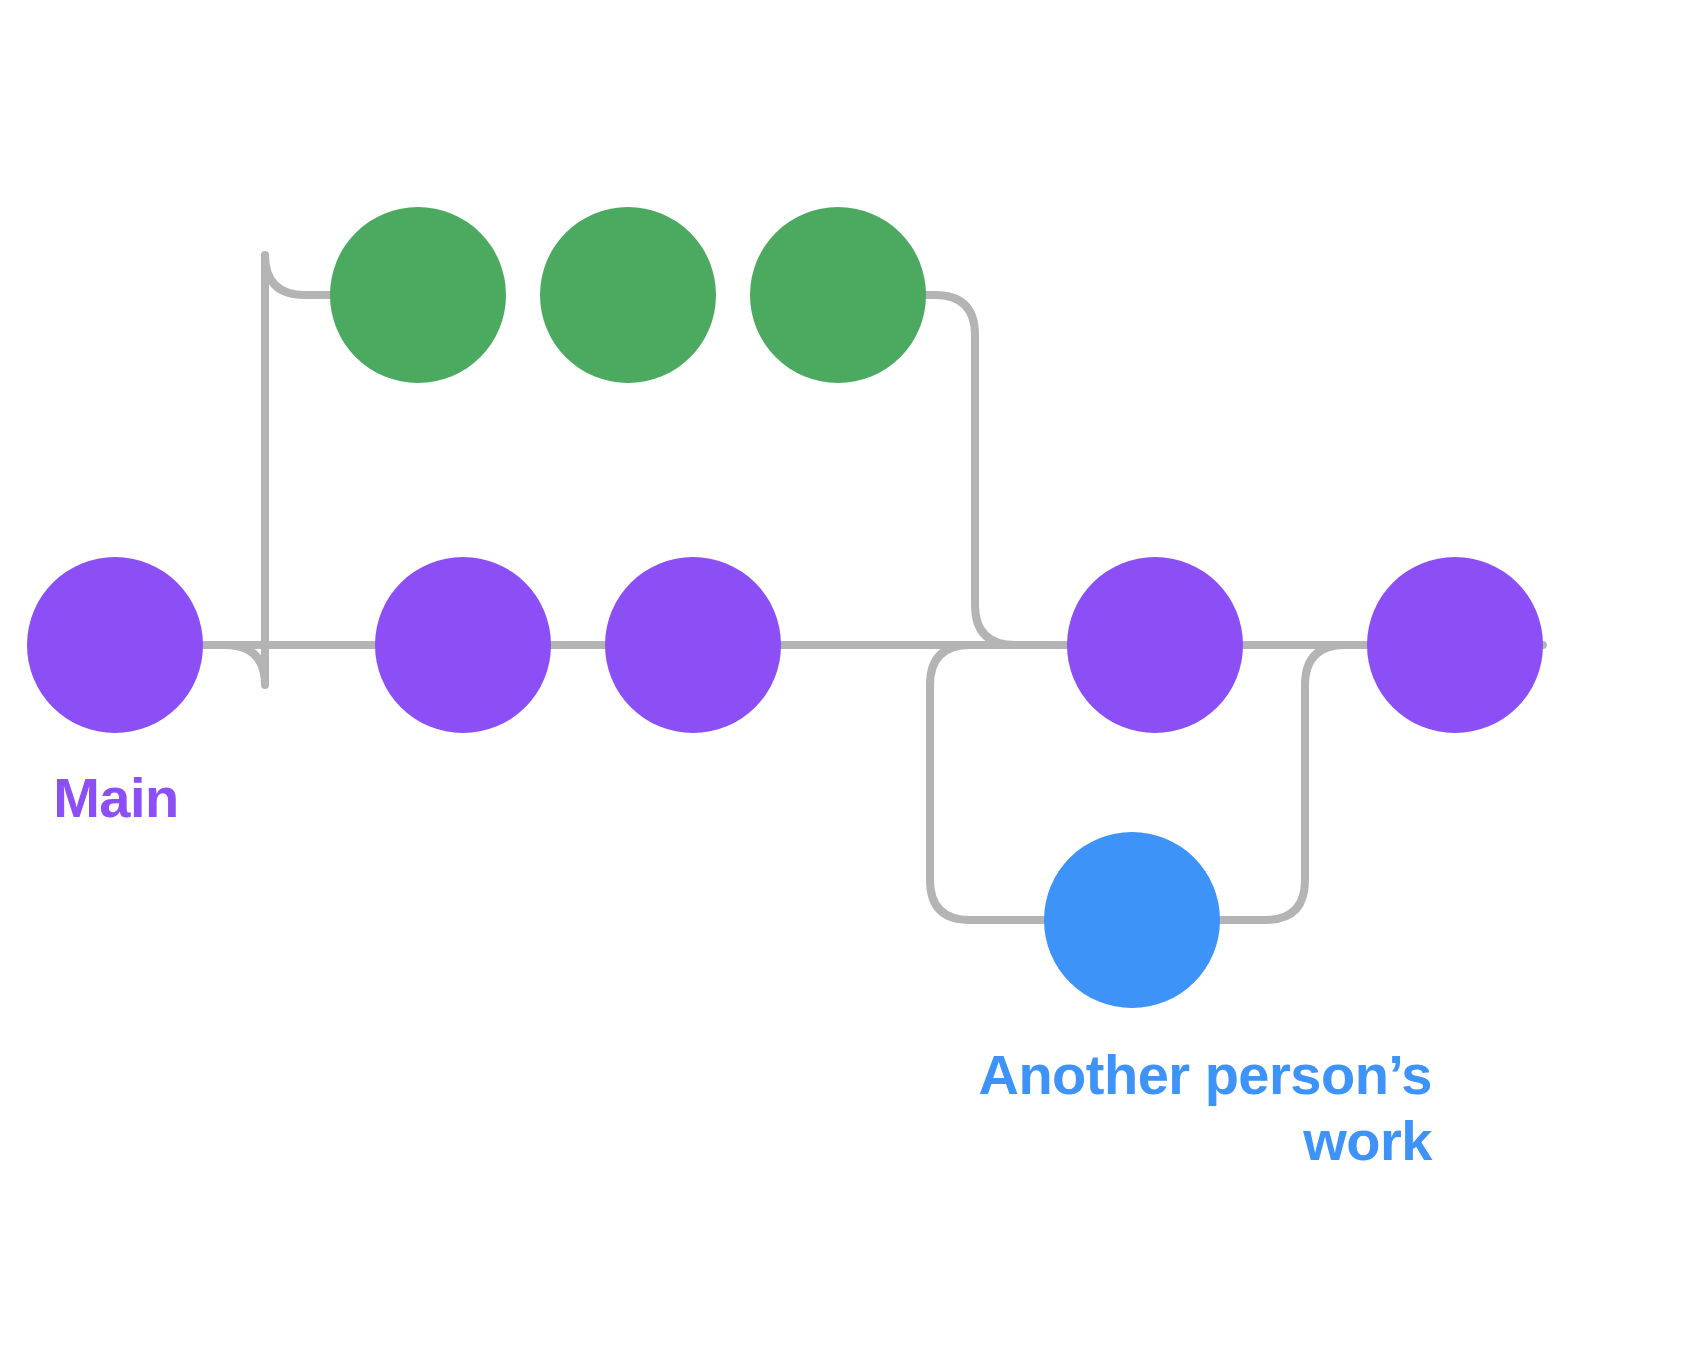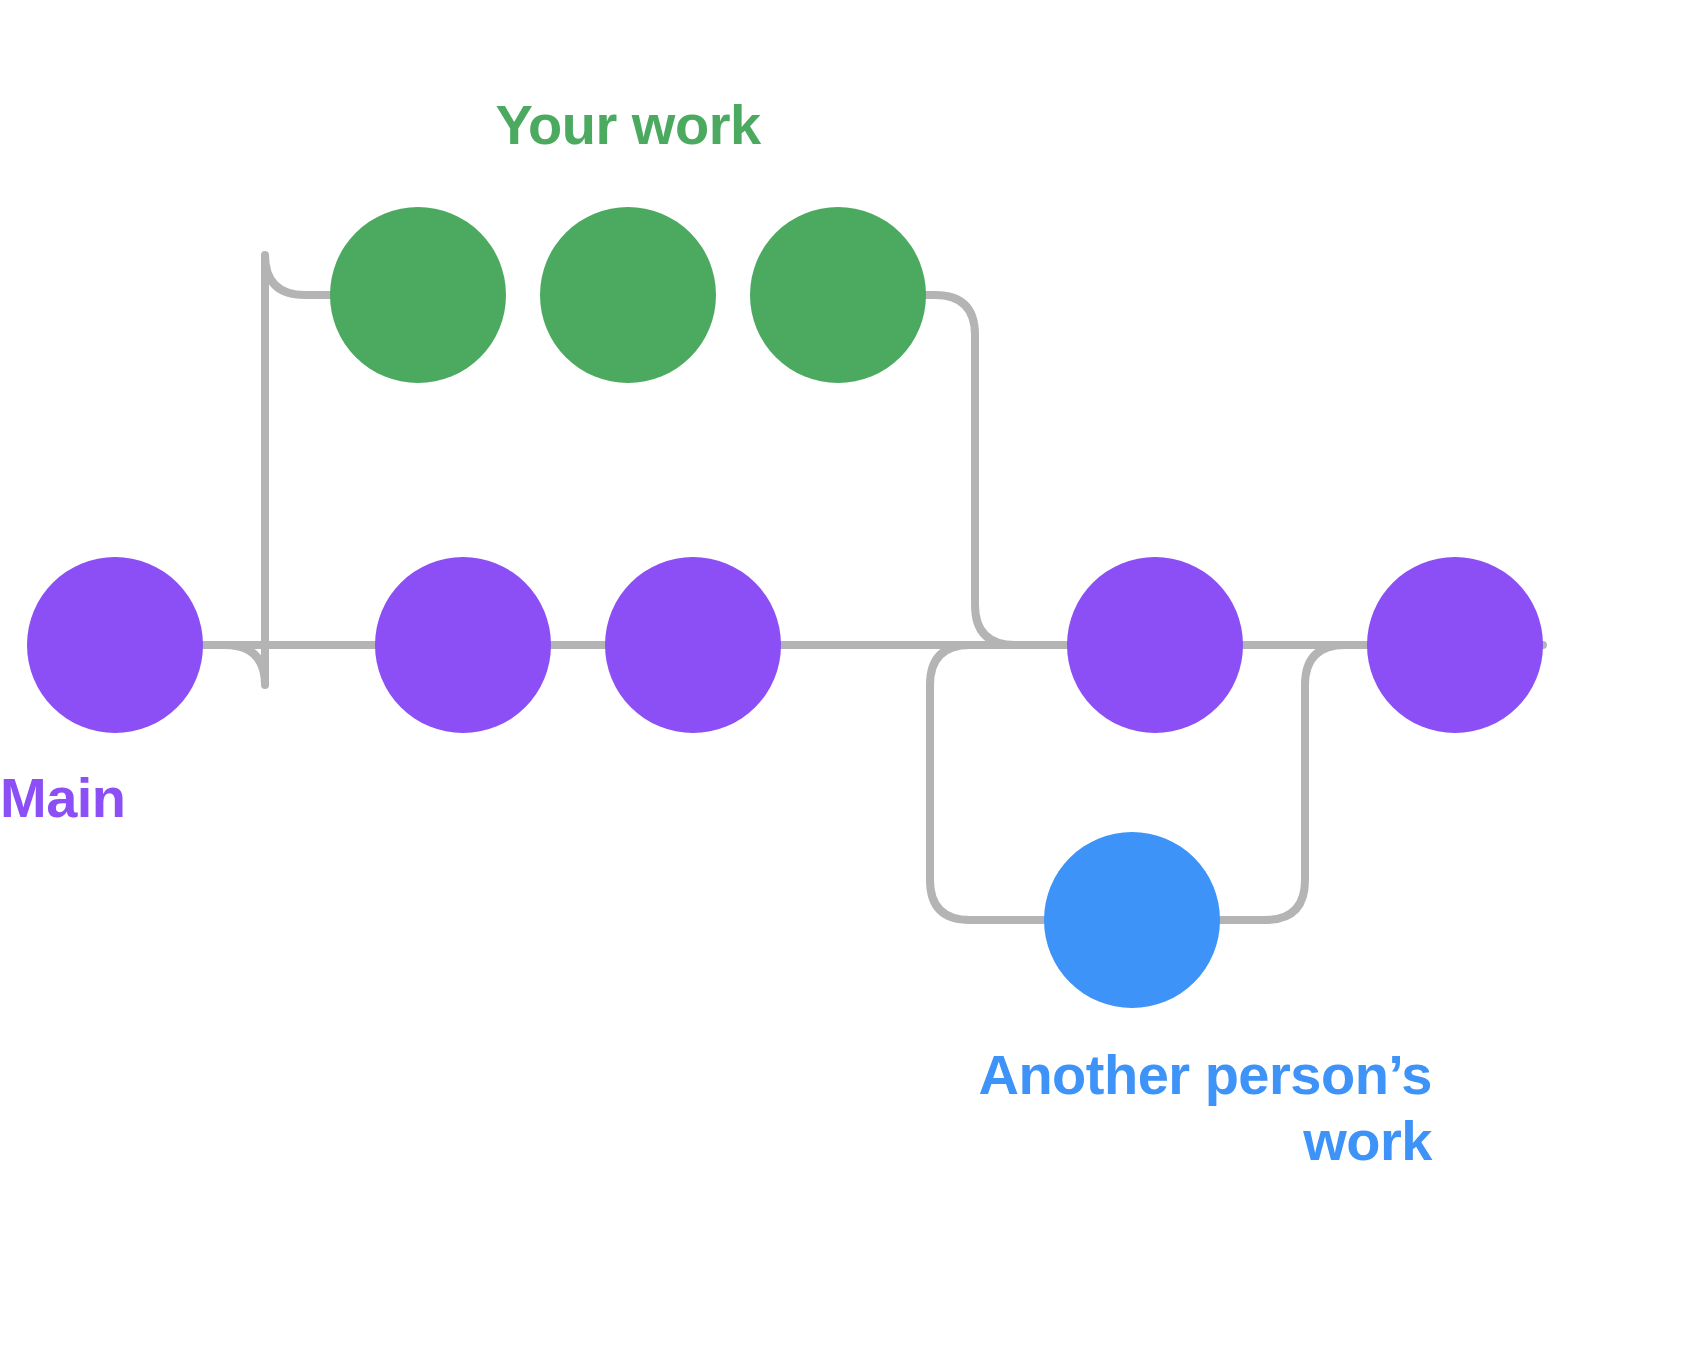--- a/index.html
+++ b/index.html
@@ -40,21 +40,21 @@
     top: 92px;
     width: 550px;
     text-align: center;
     font-size: 56px;
     color: #4CAA60;
   }
   #label-main {
     left: 0px;
     top: 765px;
     width: 232px;
-    text-align: left;
+    text-align: center;
     font-size: 56px;
     color: #8B4FF5;
   }
   #label-other-work {
     left: 832px;
     top: 1042px;
     width: 600px;
     text-align: right;
     font-size: 56px;
     color: #3D93F7;
@@ -89,20 +89,19 @@
       <circle cx="115" cy="645" r="88" fill="#8B4FF5"></circle>
       <circle cx="463" cy="645" r="88" fill="#8B4FF5"></circle>
       <circle cx="693" cy="645" r="88" fill="#8B4FF5"></circle>
       <circle cx="1155" cy="645" r="88" fill="#8B4FF5"></circle>
       <circle cx="1455" cy="645" r="88" fill="#8B4FF5"></circle>
 
       <circle cx="1132" cy="920" r="88" fill="#3D93F7"></circle>
     </g>
   </svg>
 
-  <div class="label" id="label-your-work">Your work</div>
 
   <div class="label" id="label-main">Main</div>
 
   <div class="label" id="label-other-work">Another person’s
 work</div>
 
 </div>
 
 </body></html>

